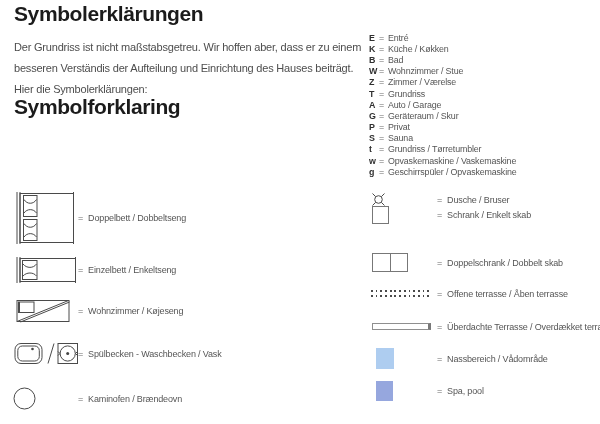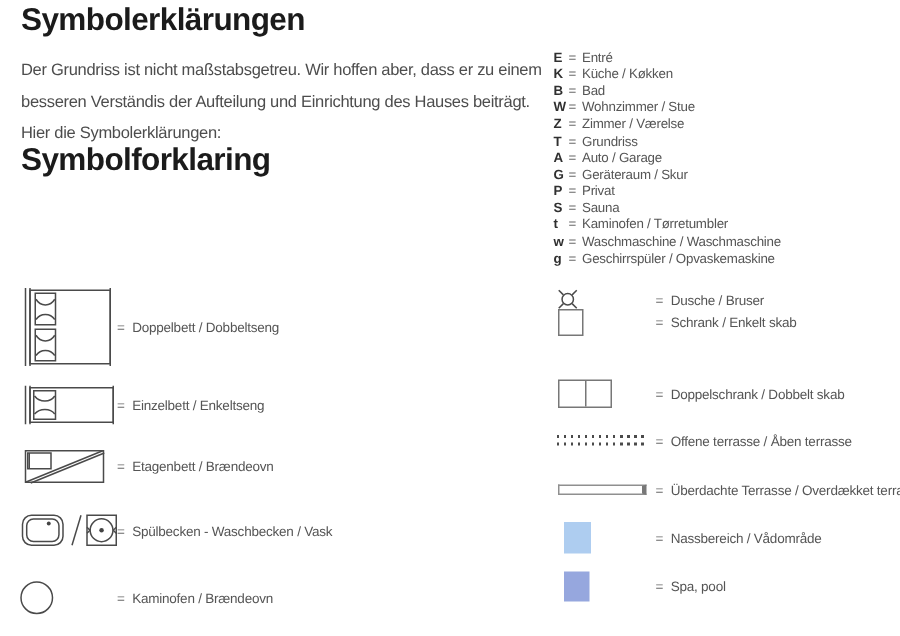--- a/index.html
+++ b/index.html
@@ -107,26 +107,26 @@
         <span class="code-def">Privat</span>
       </div>
     <div class="code-row">
         <span class="code-letter">S</span>
         <span class="code-eq">=</span>
         <span class="code-def">Sauna</span>
       </div>
     <div class="code-row">
         <span class="code-letter">t</span>
         <span class="code-eq">=</span>
-        <span class="code-def">Kaminofen / Tørretumbler</span>
+        <span class="code-def">Grundriss / Tørretumbler</span>
       </div>
     <div class="code-row">
         <span class="code-letter">w</span>
         <span class="code-eq">=</span>
-        <span class="code-def">Waschmaschine / Waschmaschine</span>
+        <span class="code-def">Opvaskemaskine / Vaskemaskine</span>
       </div>
     <div class="code-row">
         <span class="code-letter">g</span>
         <span class="code-eq">=</span>
         <span class="code-def">Geschirrspüler / Opvaskemaskine</span>
       </div>
   </div>
 
   <div class="lrow" style="top:192px;height:52px">
     <div class="sym" style="left:16px;top:0" aria-label="double-bed-icon">
@@ -164,21 +164,21 @@
   <div class="lrow" style="top:299px;height:24px">
     <div class="sym" style="left:16px;top:0" aria-label="bunk-bed-icon">
       <svg class="glyph" width="54" height="24" viewBox="0 0 54 24">
         <rect x="1" y="1.5" width="52" height="21"></rect>
         <rect x="2.5" y="3" width="15.5" height="10.5"></rect>
         <line x1="3.5" y1="3" x2="3.5" y2="13.5"></line>
         <line x1="1" y1="22.5" x2="52.5" y2="1.5"></line>
         <line x1="4.5" y1="23" x2="53.5" y2="3"></line>
       </svg>
     </div>
-    <div class="lbl"><span class="eq">=</span><span>Etagenbett / Brændeovn</span></div>
+    <div class="lbl"><span class="eq">=</span><span>Wohnzimmer / Køjeseng</span></div>
   </div>
 
   <div class="lrow" style="top:342px;height:24px">
     <div class="sym" style="left:14px;top:0" aria-label="sink-basin-icons">
       <svg class="glyph" width="64" height="23" viewBox="0 0 64 23">
         <rect x="1" y="1.5" width="27" height="20" rx="6"></rect>
         <rect x="3.8" y="4" width="21.5" height="15" rx="4.5"></rect>
         <circle class="fill" cx="18.5" cy="7" r="1.3"></circle>
         <line x1="34" y1="21.5" x2="40" y2="1.5"></line>
         <rect x="44" y="1.5" width="19.5" height="20"></rect>

